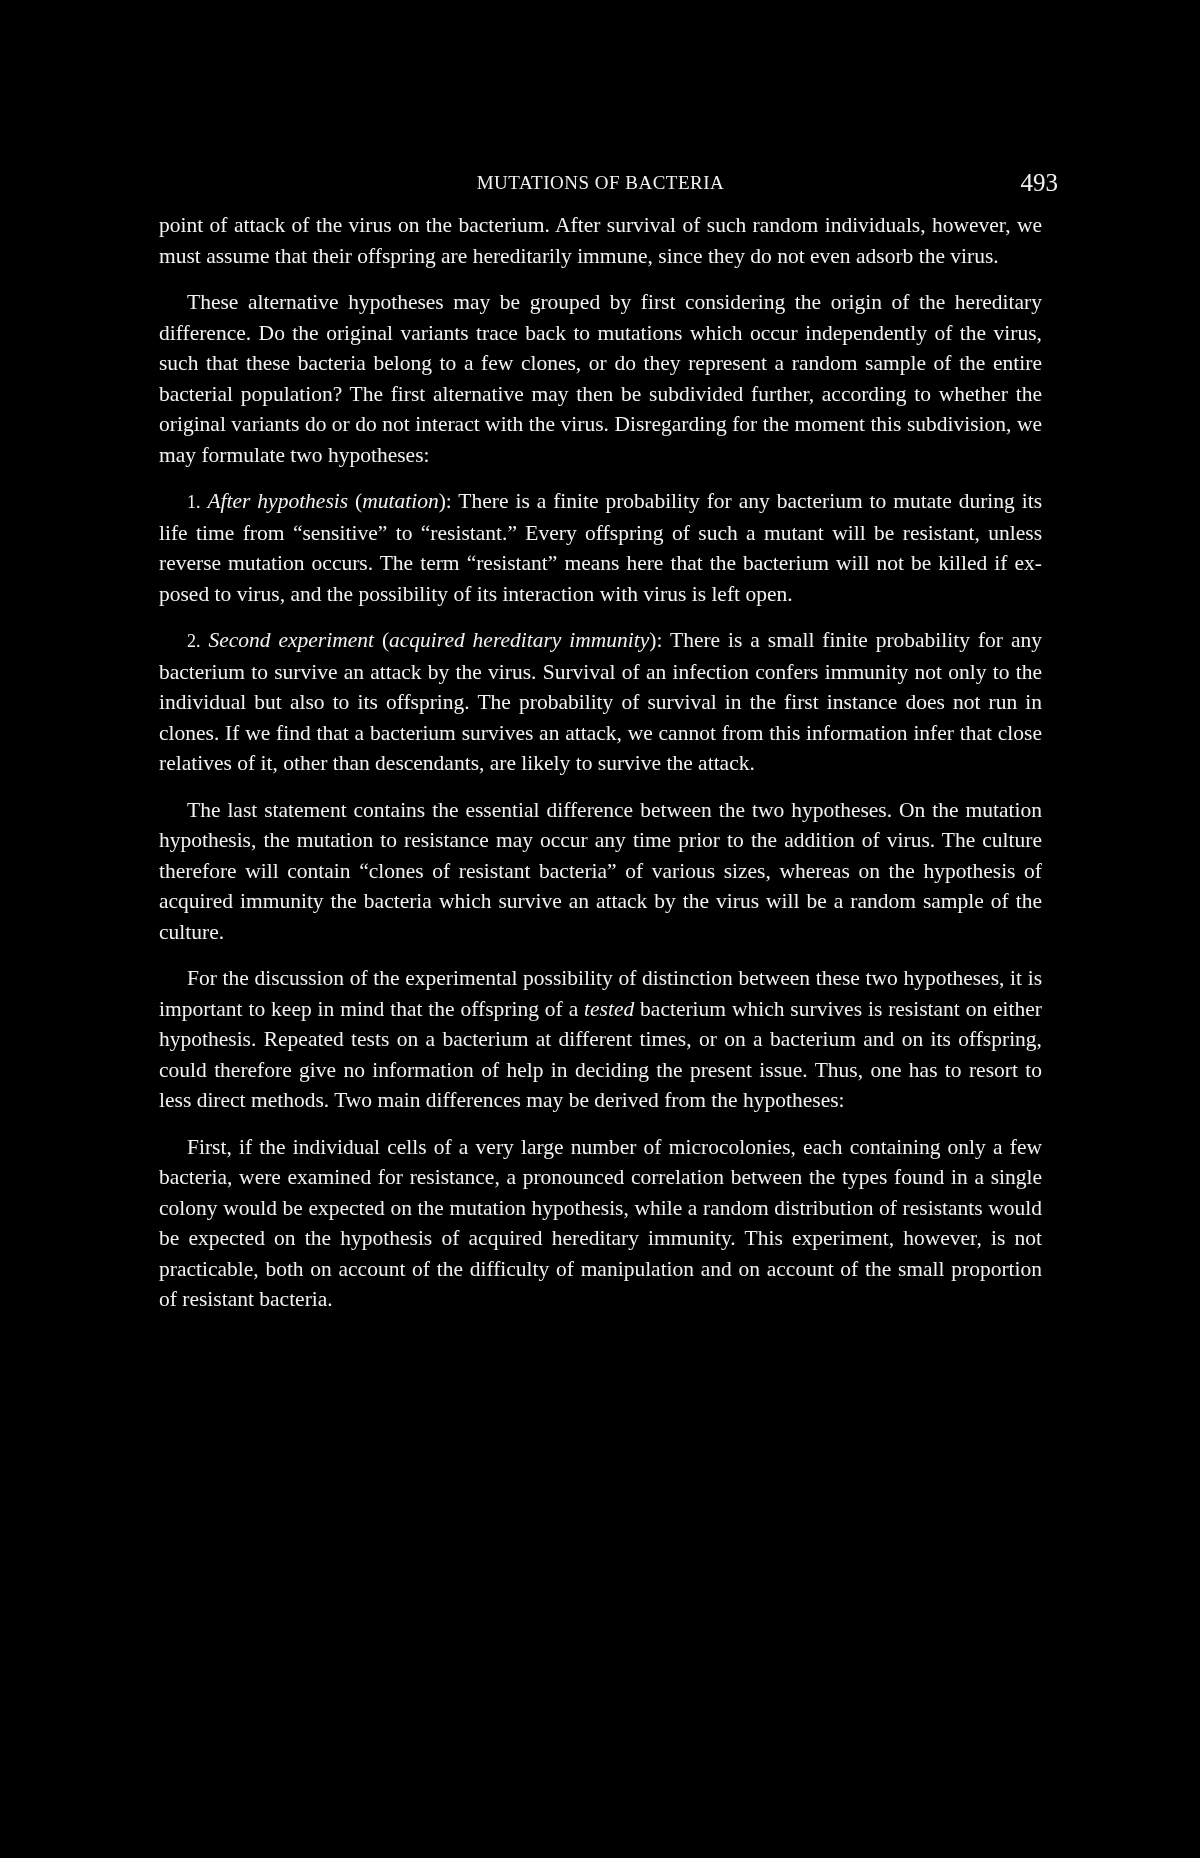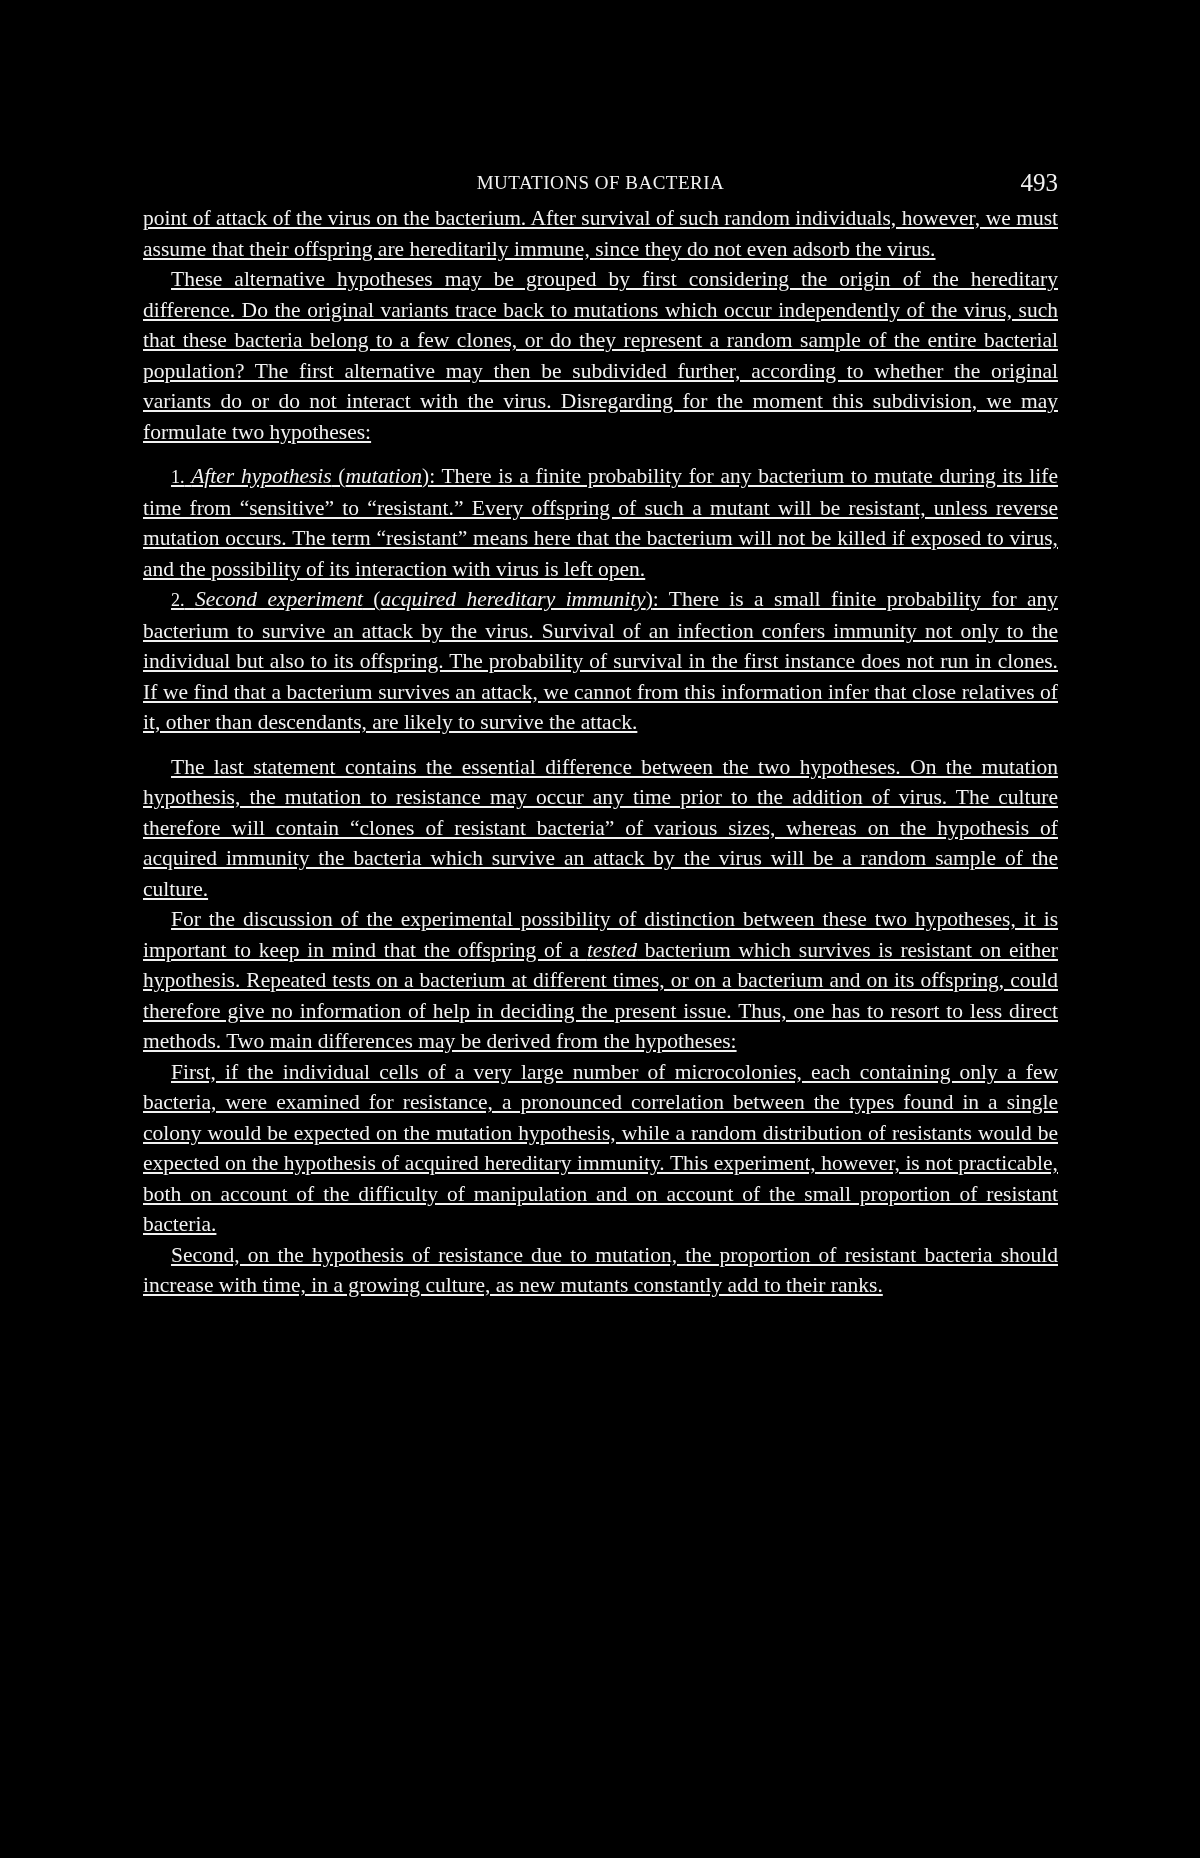--- a/index.html
+++ b/index.html
@@ -3,27 +3,27 @@
   <meta charset="utf-8">
   <style>
     html, body { margin: 0; padding: 0; background: #000; }
     body { width: 1200px; height: 1858px; position: relative; overflow: hidden; }
     .page {
       position: absolute; left: 143px; top: 164px; width: 915px;
       color: #f2f2f2;
       font-family: "Liberation Serif", "DejaVu Serif", serif;
       font-size: 21.5px; line-height: 30.5px;
     }
-    .running-head { position: relative; height: 30px; margin-bottom: 9px; }
+    .running-head { position: relative; height: 30px; margin-bottom: 0; }
     .running-title {
       position: absolute; left: 0; right: 0; text-align: center;
       font-size: 19px; letter-spacing: 0.5px; top: 4px;
     }
     .page-number { position: absolute; right: 0; top: 4px; font-size: 25px; }
-    p { margin: 0; text-align: justify; text-indent: 0; hyphens: manual; text-decoration: underline; }
+    p { margin: 16px; text-align: justify; text-indent: 0; hyphens: manual; }
     p.indent { text-indent: 28px; }
     p.gap-after { margin-bottom: 14px; }
     .num { font-size: 18px; }
     em { font-style: italic; }
   </style>
 </head>
 <body>
 
 <div class="page">
   <div class="running-head">
@@ -46,14 +46,13 @@
     <em>Second experiment</em>
     (<em>acquired hereditary immunity</em>)<span>: There is a small finite probability for any bacterium to survive an attack by the virus. Survival of an infection confers immunity not only to the individual but also to its off­spring. The probability of survival in the first instance does not run in clones. If we find that a bacterium survives an attack, we cannot from this information infer that close relatives of it, other than descendants, are likely to survive the attack.</span>
   </p>
 
   <p class="indent">The last statement contains the essential difference between the two hy­potheses. On the mutation hypothesis, the mutation to resistance may occur any time prior to the addition of virus. The culture therefore will contain “clones of resistant bacteria” of various sizes, whereas on the hypothesis of acquired immunity the bacteria which survive an attack by the virus will be a random sample of the culture.</p>
 
   <p class="indent"><span>For the discussion of the experimental possibility of distinction between these two hypotheses, it is important to keep in mind that the offspring of a </span><em>tested</em><span> bacterium which survives is resistant on either hypothesis. Repeated tests on a bacterium at different times, or on a bacterium and on its offspring, could therefore give no information of help in deciding the present issue. Thus, one has to resort to less direct methods. Two main differences may be derived from the hypotheses:</span></p>
 
   <p class="indent">First, if the individual cells of a very large number of microcolonies, each containing only a few bacteria, were examined for resistance, a pronounced correlation between the types found in a single colony would be expected on the mutation hypothesis, while a random distribution of resistants would be expected on the hypothesis of acquired hereditary immunity. This experiment, however, is not practicable, both on account of the difficulty of manipulation and on account of the small proportion of resistant bacteria.</p>
 
-  <p class="indent">Second, on the hypothesis of resistance due to mutation, the proportion of resistant bacteria should increase with time, in a growing culture, as new mutants constantly add to their ranks.</p>
 </div>
 
 </body></html>

